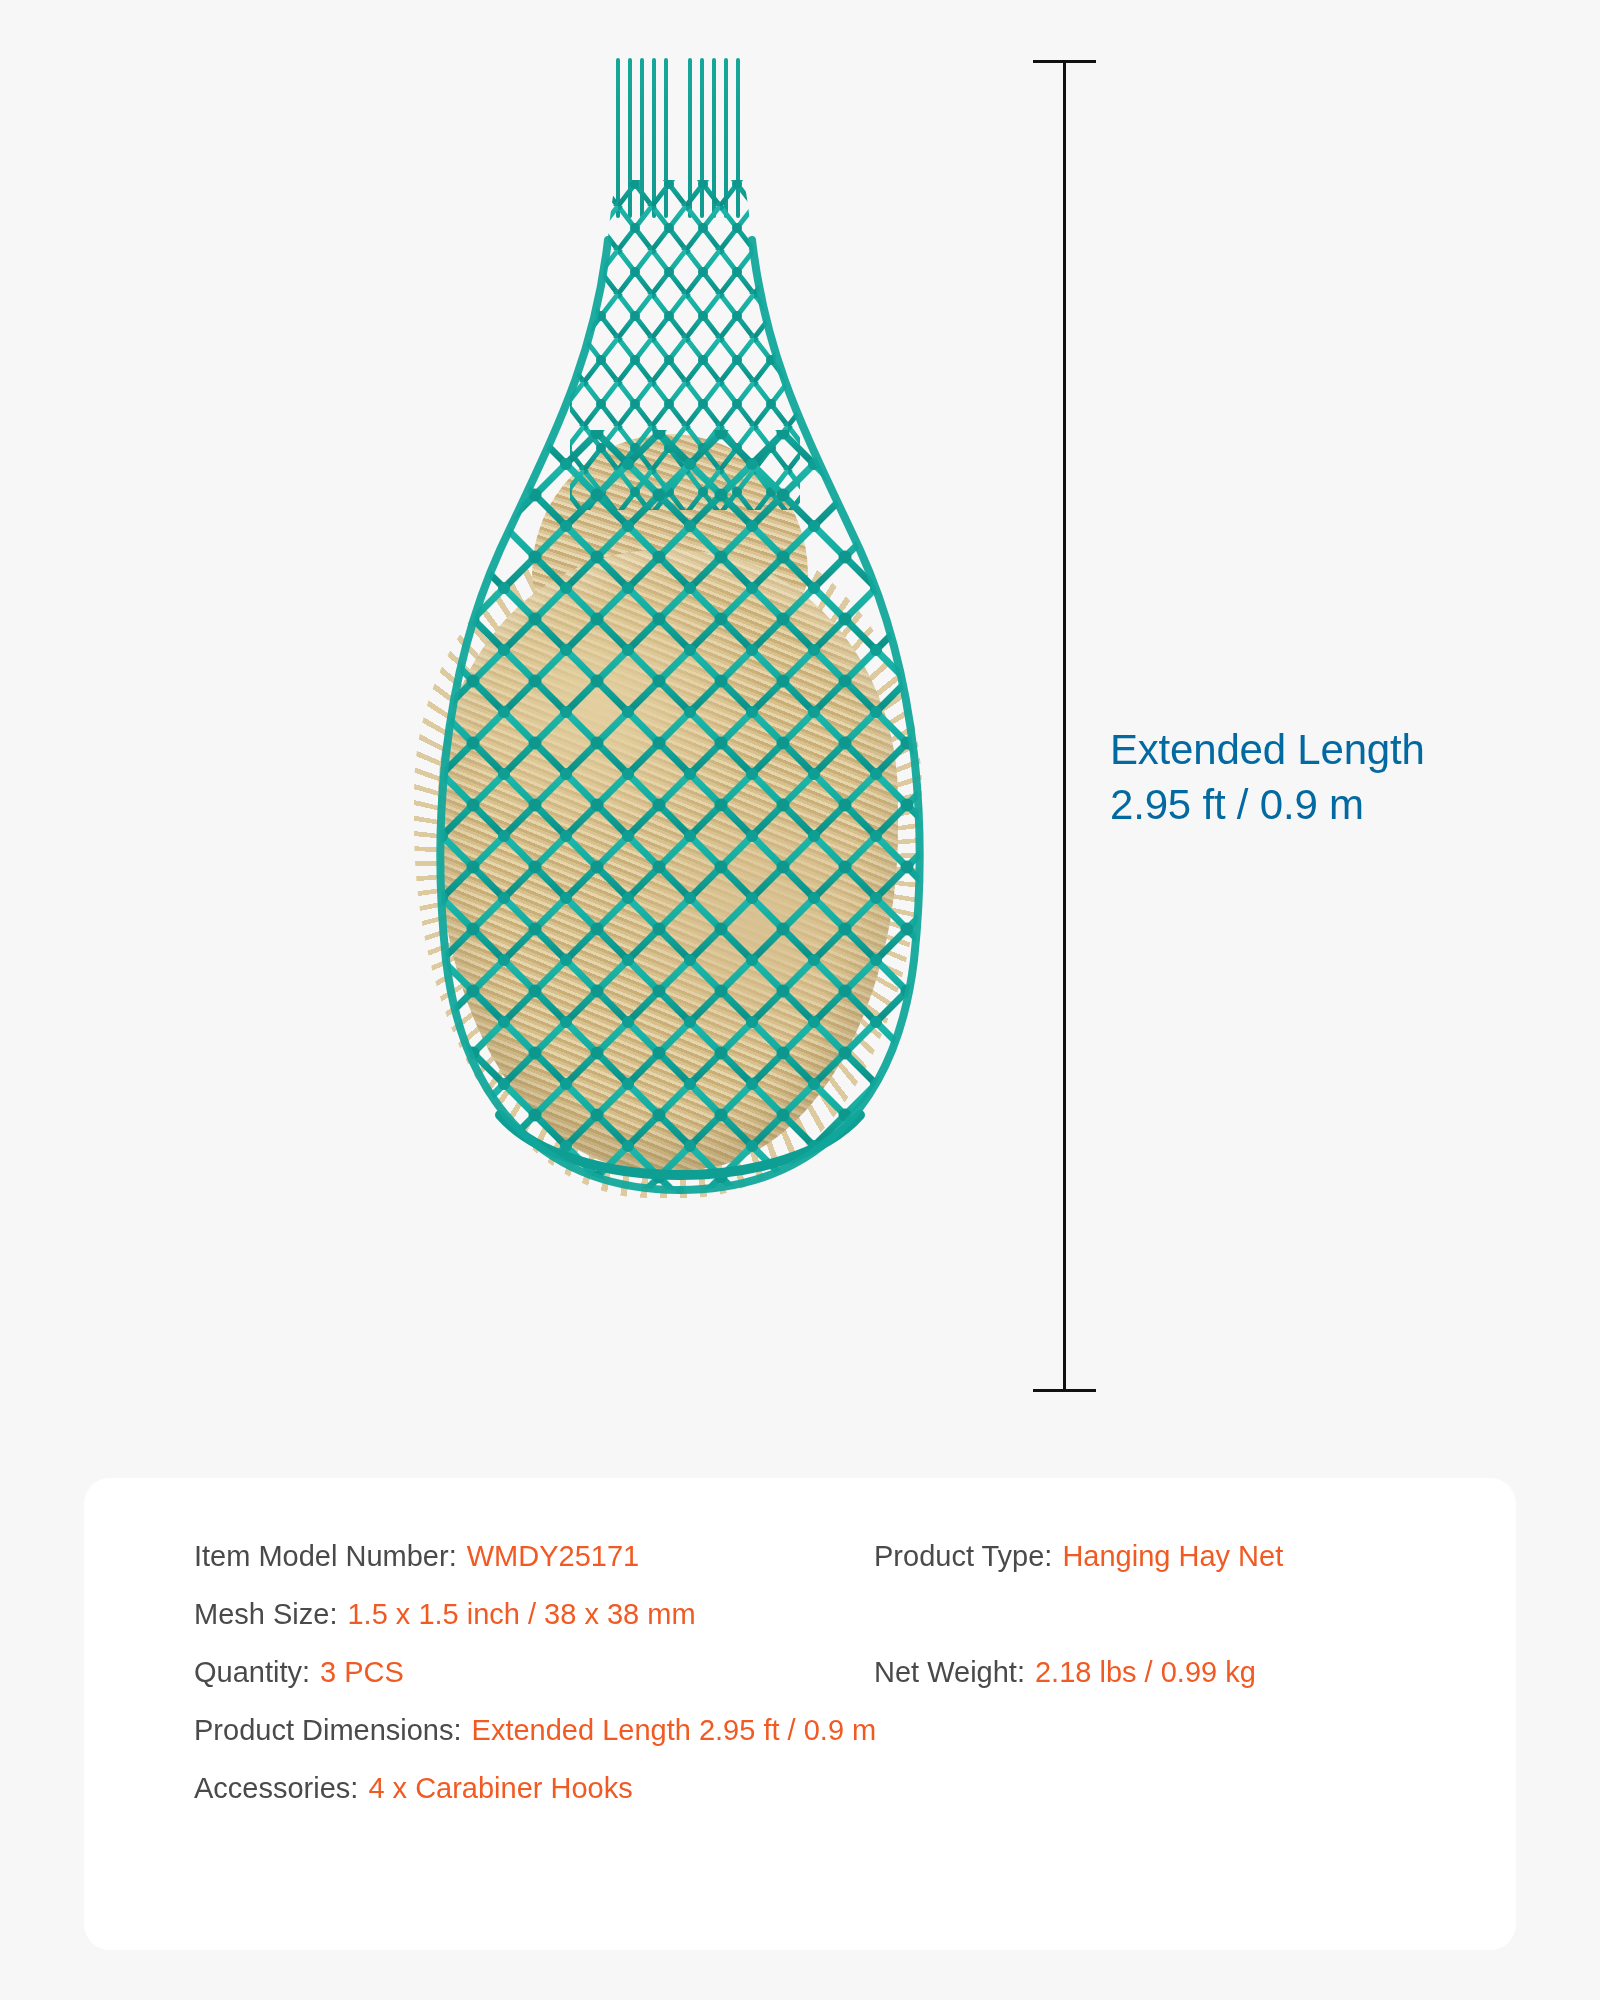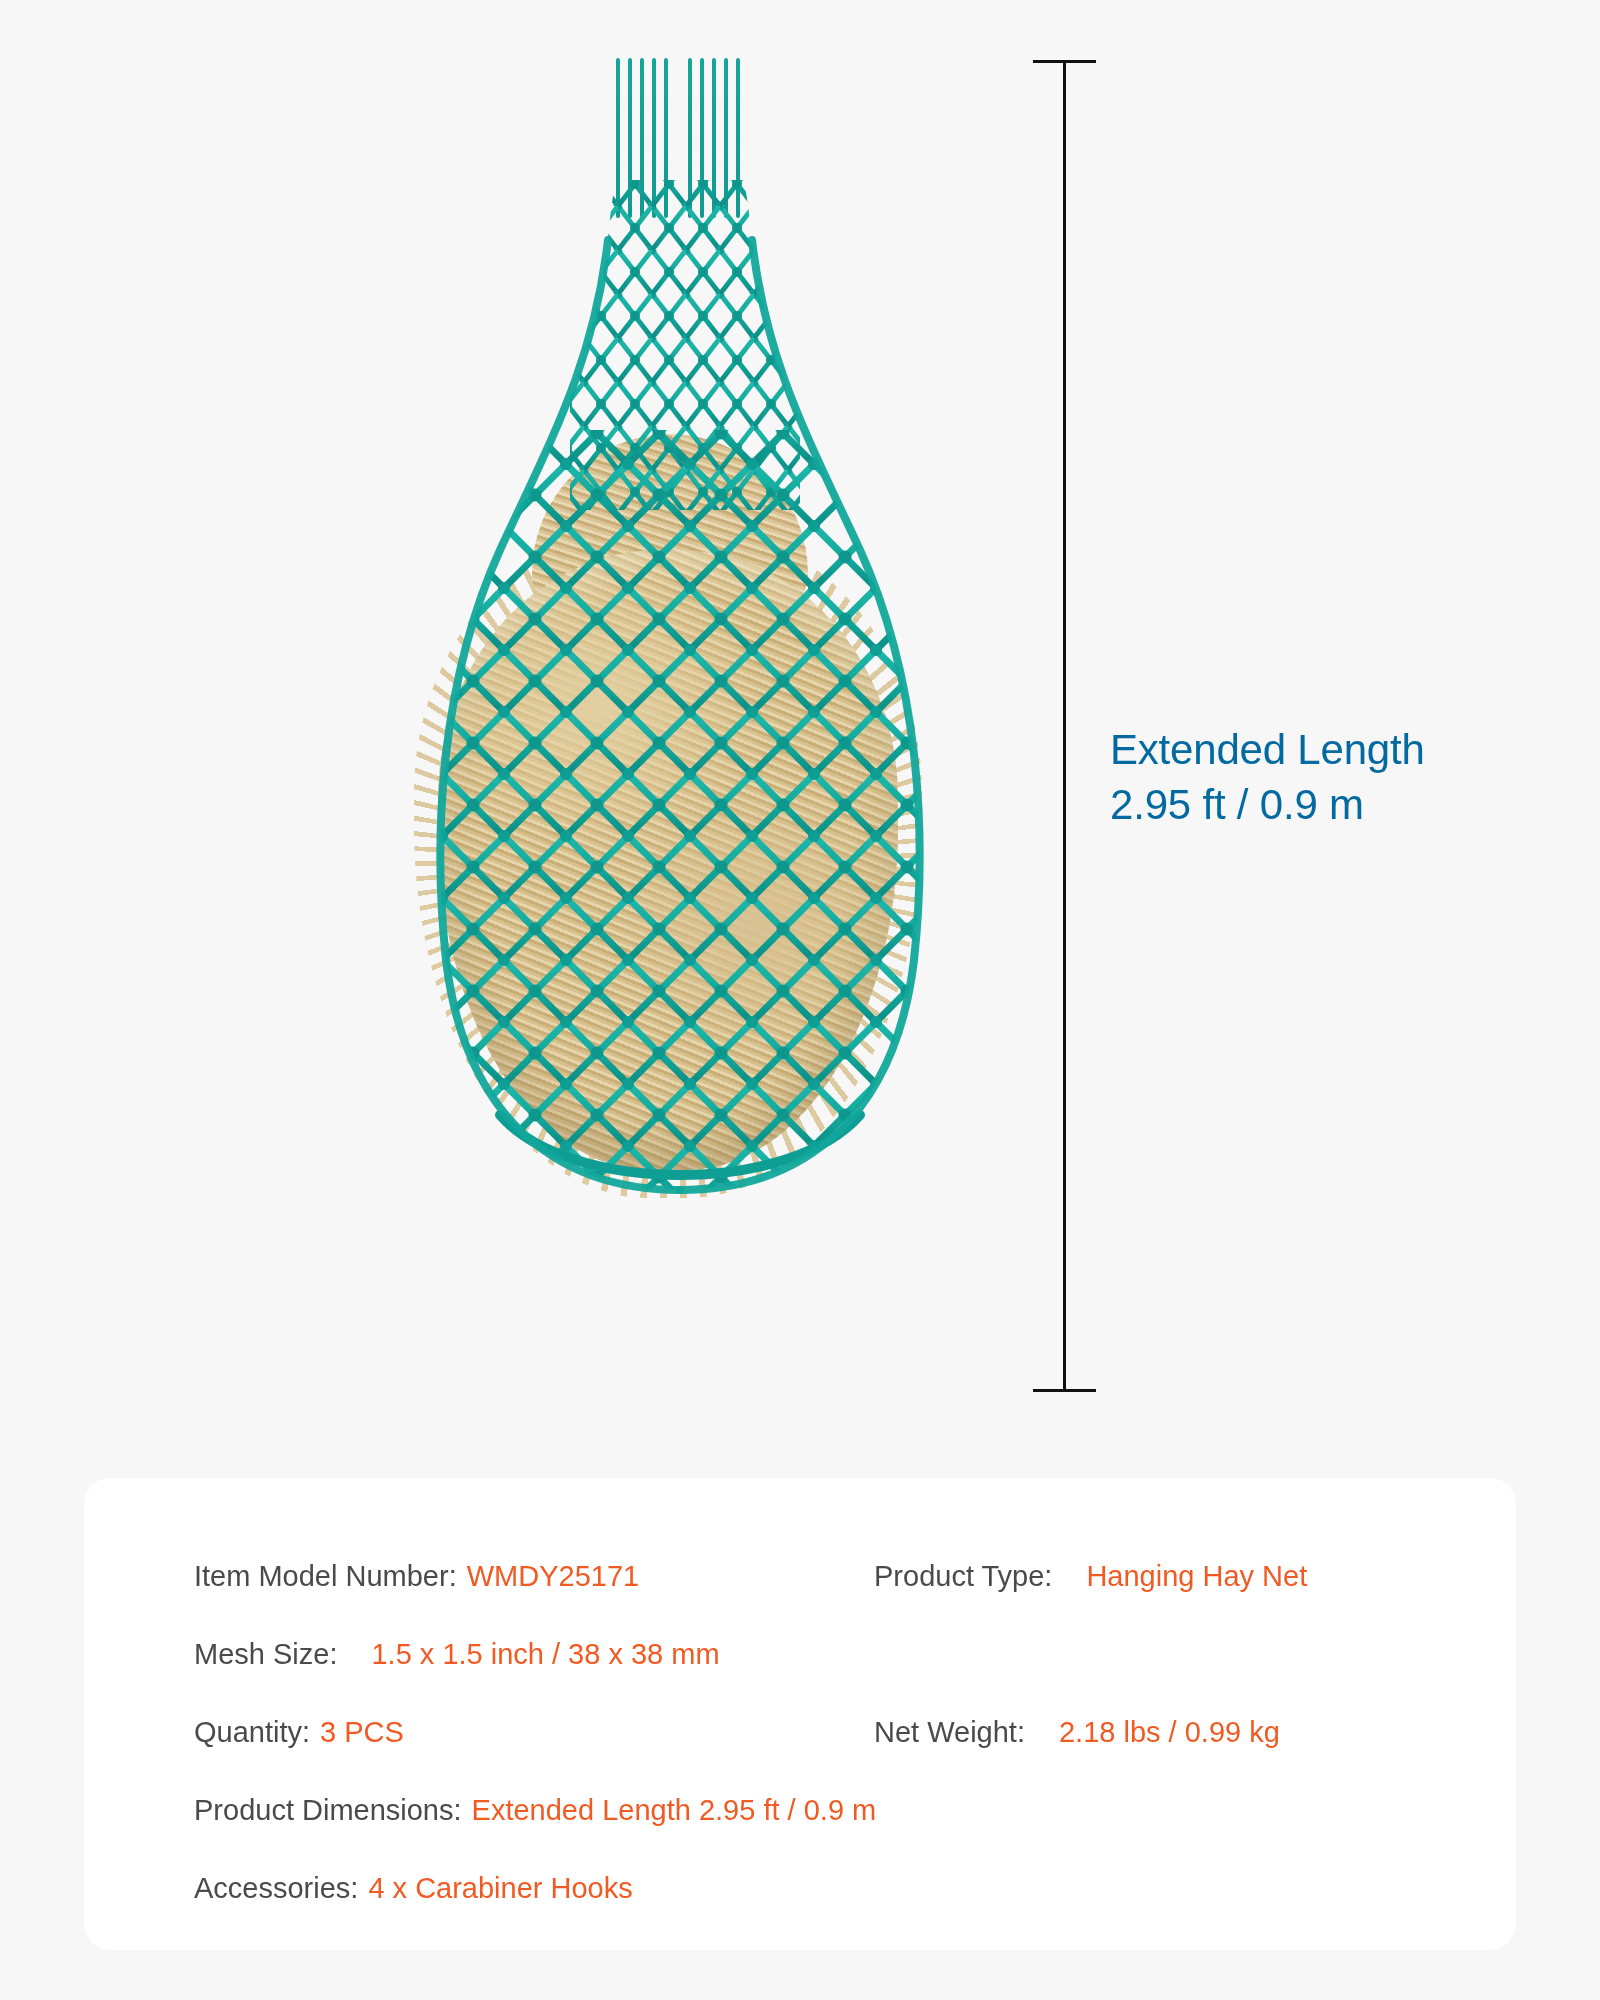--- a/index.html
+++ b/index.html
@@ -156,24 +156,23 @@
   }
   .spec-row {
     display: flex;
     width: 100%;
     margin-bottom: 25px;
   }
   .spec-col {
     display: flex;
     align-items: center;
     flex: 0 0 auto;
-    margin-top: 20px;
   }
   .spec-col.left  { width: 680px; }
-  .spec-col.right { width: 600px; gap: 24px; }
+  .spec-col.right { width: 600px; }
   .spec-col.full  { width: 1280px; }
 
   .spec-key {
     font-size: 29px;
     color: #4a4a4a;
     white-space: nowrap;
   }
   .spec-val {
     font-size: 29px;
     font-weight: normal;

